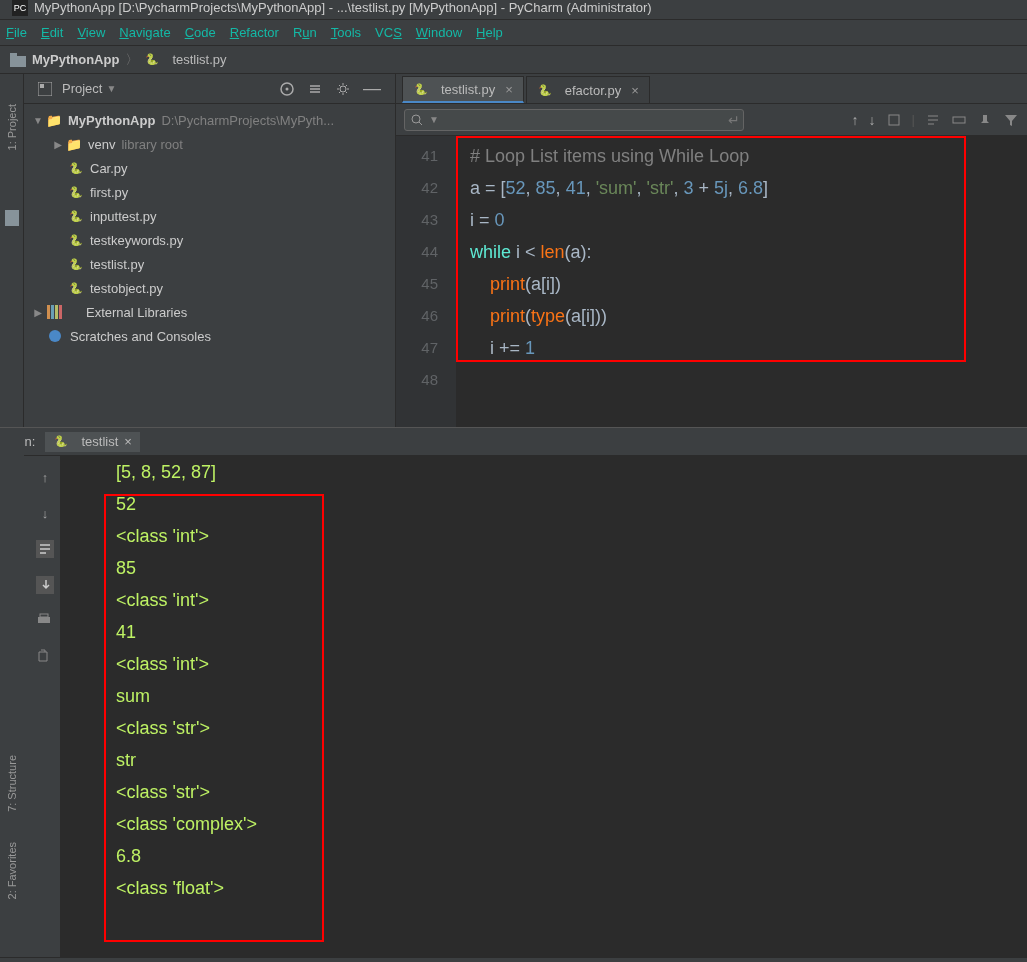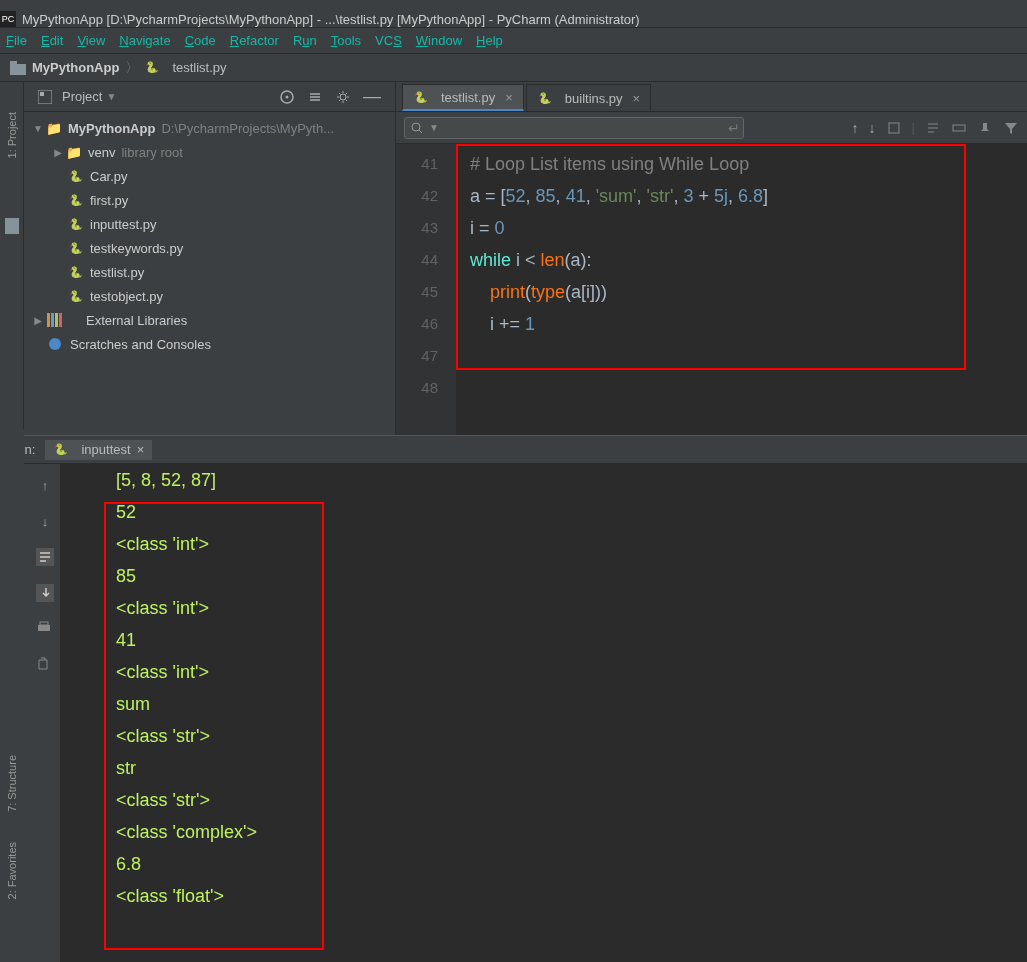--- a/index.html
+++ b/index.html
@@ -1,17 +1,17 @@
 <!DOCTYPE html>
 <html><head>
 <meta charset="utf-8">
 <style>
 * { margin:0; padding:0; box-sizing:border-box; font-family:"Segoe UI",Arial,sans-serif; }
 body { width:1027px; height:962px; background:#3c3f41; color:#bbbbbb; font-size:13px; overflow:hidden; }
-.titlebar { height:28px; background:#3c3f41; display:flex; align-items:flex-end; padding:0 0; border-bottom:1px solid #2b2b2b; }
+.titlebar { height:20px; background:#3c3f41; display:flex; align-items:flex-start; padding:0 12px; border-bottom:1px solid #2b2b2b; }
 .titlebar .appicon { width:16px; height:16px; background:#222; margin-right:6px; display:flex; align-items:center; justify-content:center; font-size:9px; color:#fff; }
 .titlebar span { color:#cccccc; font-size:13px; }
 .menubar { height:26px; background:#3c3f41; display:flex; align-items:center; padding:0 6px; gap:14px; border-bottom:1px solid #2b2b2b; }
 .menubar span { color:#14b8a6; cursor:pointer; }
 .menubar span u { text-decoration:underline; }
 .nav { height:28px; background:#3c3f41; display:flex; align-items:center; padding:0 10px; gap:6px; border-bottom:1px solid #2b2b2b; }
 .nav .folder { color:#cccccc; font-weight:bold; }
 .nav .chev { color:#777; }
 .main { display:flex; height:353px; }
 .leftgutter { width:24px; background:#3c3f41; border-right:1px solid #2b2b2b; display:flex; flex-direction:column; align-items:center; justify-content:flex-start; padding-top:30px; gap:60px; }
@@ -187,21 +187,21 @@
 
   <div class="editor">
     <div class="tabs">
       <div class="tab active">
         <span class="ficon pyic">🐍</span>
         <span>testlist.py</span>
         <span class="x">×</span>
       </div>
       <div class="tab">
         <span class="ficon pyic">🐍</span>
-        <span>builtins.py</span>
+        <span>efactor.py</span>
         <span class="x">×</span>
       </div>
     </div>
     <div class="findbar">
       <div class="search">
         <svg width="12" height="12">
             <circle cx="5" cy="5" r="4" fill="none" stroke="#999"></circle>
             <line x1="8" y1="8" x2="11" y2="11" stroke="#999"></line>
           </svg>
         <span style="color:#888;font-size:10px;margin-left:2px">▼</span>
@@ -238,33 +238,34 @@
         <div>46</div>
         <div>47</div>
         <div>48</div>
       </div>
       <div class="code">
         <div class="redbox" style="left:0px;top:0px;width:510px;height:226px"></div>
         <div><span class="cmt"># Loop List items using While Loop</span></div>
         <div><span>a = [</span><span class="num">52</span><span>, </span><span class="num">85</span><span>, </span><span class="num">41</span><span>, </span><span class="str">'sum'</span><span>, </span><span class="str">'str'</span><span>, </span><span class="num">3</span><span> + </span><span class="num">5j</span><span>, </span><span class="num">6.8</span><span>]</span></div>
         <div><span>i = </span><span class="num">0</span></div>
         <div><span class="kw">while </span><span>i &lt; </span><span class="bi">len</span><span>(a):</span></div>
+        <div>&nbsp;&nbsp;&nbsp;&nbsp;<span class="bi">print</span><span>(a[i])</span></div>
         <div>&nbsp;&nbsp;&nbsp;&nbsp;<span class="bi">print</span><span>(</span><span class="bi">type</span><span>(a[i]))</span></div>
         <div>&nbsp;&nbsp;&nbsp;&nbsp;<span>i += </span><span class="num">1</span></div>
       </div>
     </div>
   </div>
 </div>
 
 <div class="runpanel">
   <div class="runhead">
     <span class="lbl">Run:</span>
     <div class="rtab">
       <span class="ficon pyic">🐍</span>
-      <span>inputtest</span>
+      <span>testlist</span>
       <span class="x">×</span>
     </div>
   </div>
   <div class="runbody">
     <div class="runside">
       <div class="rcol">
         <span class="ic play">▶</span>
         <span class="ic" style="color:#666">■</span>
         <span class="ic" style="color:#777;letter-spacing:-2px">▍▍</span>
         <svg class="ic" width="16" height="16">

